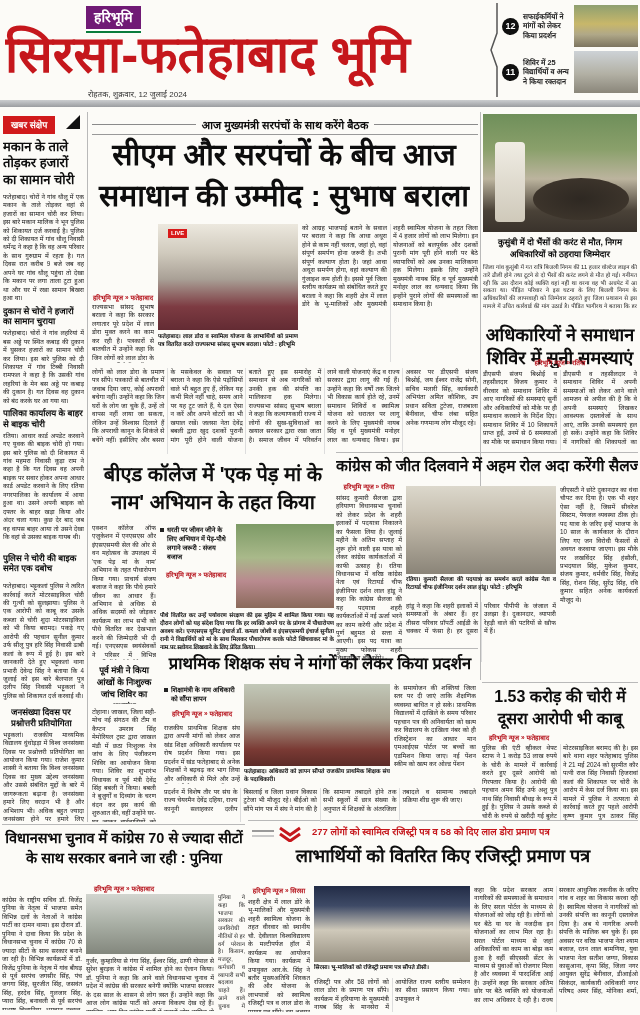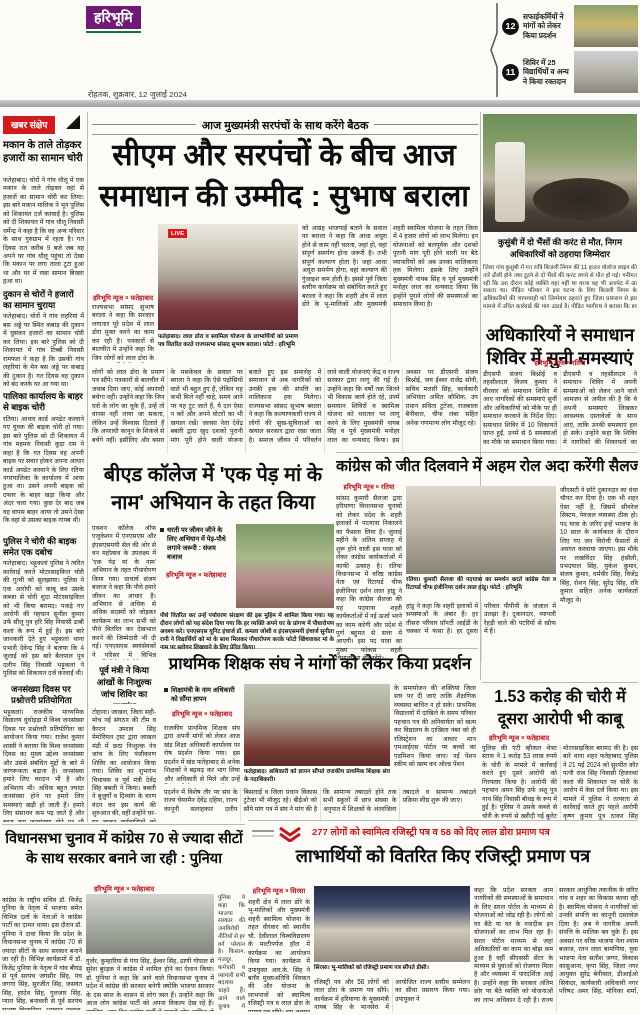--- a/index.html
+++ b/index.html
@@ -30,20 +30,21 @@
   .badge-live{position:absolute;left:10px;top:5px;background:#d81a1a;color:#fff;font-size:6px;font-weight:bold;
         padding:0 3px;line-height:9px;}
 </style>
 </head>
 <body>
 
 <div class="page">
 
   <div class="abs" style="left:0;top:0;width:640px;height:100px;">
     <div class="abs" style="left:86px;top:6px;background:#701a75;color:#fff;font-size:14px;font-weight:bold;padding:1px 8px 3px;border-bottom:2px solid #fff;box-shadow:0 2px 0 #0a7c3c;">हरिभूमि</div>
+    <div class="abs" style="left:5px;top:18px;width:482px;height:74px;font-size:51px;font-weight:bold;color:#c5171c;white-space:nowrap;overflow:hidden;line-height:74px;">सिरसा-फतेहाबाद भूमि</div>
     <div class="abs" style="left:88px;top:88px;font-size:8px;font-weight:normal;color:#333;">रोहतक, शुक्रवार, 12 जुलाई 2024</div>
 
     <div class="abs" style="left:490px;top:3px;width:148px;height:94px;">
       <svg class="abs" style="left:0;top:0;" width="10" height="94" viewBox="0 0 10 94">
         <polyline points="7,0 7,30 1,47 7,64 7,94" fill="none" stroke="#555" stroke-width="1.5"></polyline>
       </svg>
       <div class="abs" style="left:12px;top:0;width:136px;">
         <div class="teaser-row">
           <div class="circ">12</div>
           <div class="teaser-txt">सफाईकर्मियों ने मांगों को लेकर किया प्रदर्शन</div>
@@ -67,33 +68,33 @@
   <div class="hr" style="left:2px;top:824px;width:243px;"></div>
   <div class="hr" style="left:248px;top:820px;width:390px;"></div>
 
   <div class="abs" style="left:3px;top:114px;width:81px;height:708px;overflow:hidden;">
     <div style="position:relative;margin-bottom:5px;">
       <span style="display:inline-block;background:#d11a1c;color:#fff;font-size:9px;font-weight:bold;padding:2px 8px 3px;">खबर संक्षेप</span>
       <span style="position:absolute;right:4px;top:1px;width:0;height:0;border-left:14px solid transparent;border-bottom:14px solid #111;"></span>
     </div>
 
     <div>
-      <div class="hd" style="font-size:10px;line-height:1.25;text-align:left;margin:3px 0 12px;">मकान के ताले तोड़कर हजारों का सामान चोरी</div>
+      <div class="hd" style="font-size:13px;line-height:1.25;text-align:left;margin:3px 0 5px;">मकान के ताले तोड़कर हजारों का सामान चोरी</div>
       <div class="bt" style="height:108px;">फतेहाबाद। चोरों ने गांव धौलू में एक मकान के ताले तोड़कर वहां से हजारों का सामान चोरी कर लिया। इस बारे मकान मालिक ने भून पुलिस को शिकायत दर्ज करवाई है। पुलिस को दी शिकायत में गांव धौलू निवासी धर्मेन्द्र ने कहा है कि वह अन्य परिवार के साथ गुरुग्राम में रहता है। गत दिवस रात करीब 9 बजे जब वह अपने घर गांव धौलू पहुंचा तो देखा कि मकान पर लगा ताला टूटा हुआ था और घर में रखा सामान बिखरा हुआ था।</div>
     </div>
     <div>
       <div class="hd" style="font-size:8.6px;line-height:1.25;text-align:left;margin:5px 0 2px;">दुकान से चोरों ने हजारों का सामान चुराया</div>
       <div class="bt" style="height:74px;">फतेहाबाद। चोरों ने गांव लहरियां में बस अड्डे पर स्थित कबाड़ की दुकान में घुसकर हजारों का सामान चोरी कर लिया। इस बारे पुलिस को दी शिकायत में गांव टिब्बी निवासी रामफल ने कहा है कि उसकी गांव लहरियां के मेन बस अड्डे पर कबाड़ की दुकान है। गत दिवस वह दुकान को बंद करके घर आ गया था।</div>
     </div>
     <div>
       <div class="hd" style="font-size:8.6px;line-height:1.25;text-align:left;margin:5px 0 2px;">पालिका कार्यालय के बाहर से बाइक चोरी</div>
       <div class="bt" style="height:116px;">रतिया। आधार कार्ड अपडेट करवाने गए युवक की बाइक चोरी हो गया। इस बारे पुलिस को दी शिकायत में गांव महमरा निवासी कूड़ा राम ने कहा है कि गत दिवस वह अपनी बाइक पर सवार होकर अपना आधार कार्ड अपडेट करवाने के लिए रतिया नगरपालिका के कार्यालय में आया हुआ था। उसने अपनी बाइक को दफ्तर के बाहर खड़ा किया और अंदर चला गया। कुछ देर बाद जब वह वापस बाहर आया तो उसने देखा कि वहां से उसका बाइक गायब थी।</div>
     </div>
     <div>
-      <div class="hd" style="font-size:8.6px;line-height:1.25;text-align:left;margin:5px 0 2px;">पुलिस ने चोरी की बाइक समेत एक दबोच</div>
+      <div class="hd" style="font-size:8.6px;line-height:1.25;text-align:left;margin:5px 0 8px;">पुलिस ने चोरी की बाइक समेत एक दबोच</div>
       <div class="bt" style="height:120px;">फतेहाबाद। भट्टूकलां पुलिस ने त्वरित कार्रवाई करते मोटरसाइकिल चोरी की गुत्थी को सुलझाया। पुलिस ने एक आरोपी को काबू कर उसके कब्जा से चोरी शुदा मोटरसाइकिल को भी किया बरामद। पकड़े गए आरोपी की पहचान सुनील कुमार उर्फ सीलू पुत्र हरि सिंह निवासी ढाबी कलां के रूप में हुई है। इस बारे जानकारी देते हुए भट्टूकलां थाना प्रभारी देवेन्द्र सिंह ने बताया कि 4 जुलाई को इस बारे बैलपाल पुत्र दलीप सिंह निवासी भट्टूकलां ने पुलिस को शिकायत दर्ज करवाई थी।</div>
     </div>
     <div>
       <div class="hd" style="font-size:8.6px;line-height:1.25;text-align:left;margin:5px 8px 2px;">जनसंख्या दिवस पर प्रश्नोत्तरी प्रतियोगिता</div>
       <div class="bt" style="height:160px;">भट्टूकलां। राजकीय माध्यमिक विद्यालय धुंधोड़ड़ा में विश्व जनसंख्या दिवस पर प्रश्नोत्तरी प्रतियोगिता का आयोजन किया गया। राजेश कुमार शास्त्री ने बताया कि विश्व जनसंख्या दिवस का मुख्य उद्देश्य जनसंख्या और उससे संबंधित मुद्दों के बारे में जागरूकता बढ़ाना है। जनसंख्या हमारे लिए वरदान भी है और अभिशाप भी। अधिक बहुत ज्यादा जनसंख्या होने पर हमारे लिए समस्याएं खड़ी हो जाती हैं। हमारे लिए संसाधन कम पड़ जाते हैं और बहुत कम जनसंख्या होने पर भी समस्याएं खड़ी हो जाती हैं।</div>
     </div>
   </div>
 
   <div class="abs hd" style="left:90px;top:134px;width:388px;height:84px;font-size:30px;line-height:1.38;">सीएम और सरपंचों के बीच आज समाधान की उम्मीद : सुभाष बराला</div>
   <div class="abs kicker" style="left:92px;top:116px;width:386px;height:16px;border-bottom:1px solid #999;padding-bottom:2px;">

